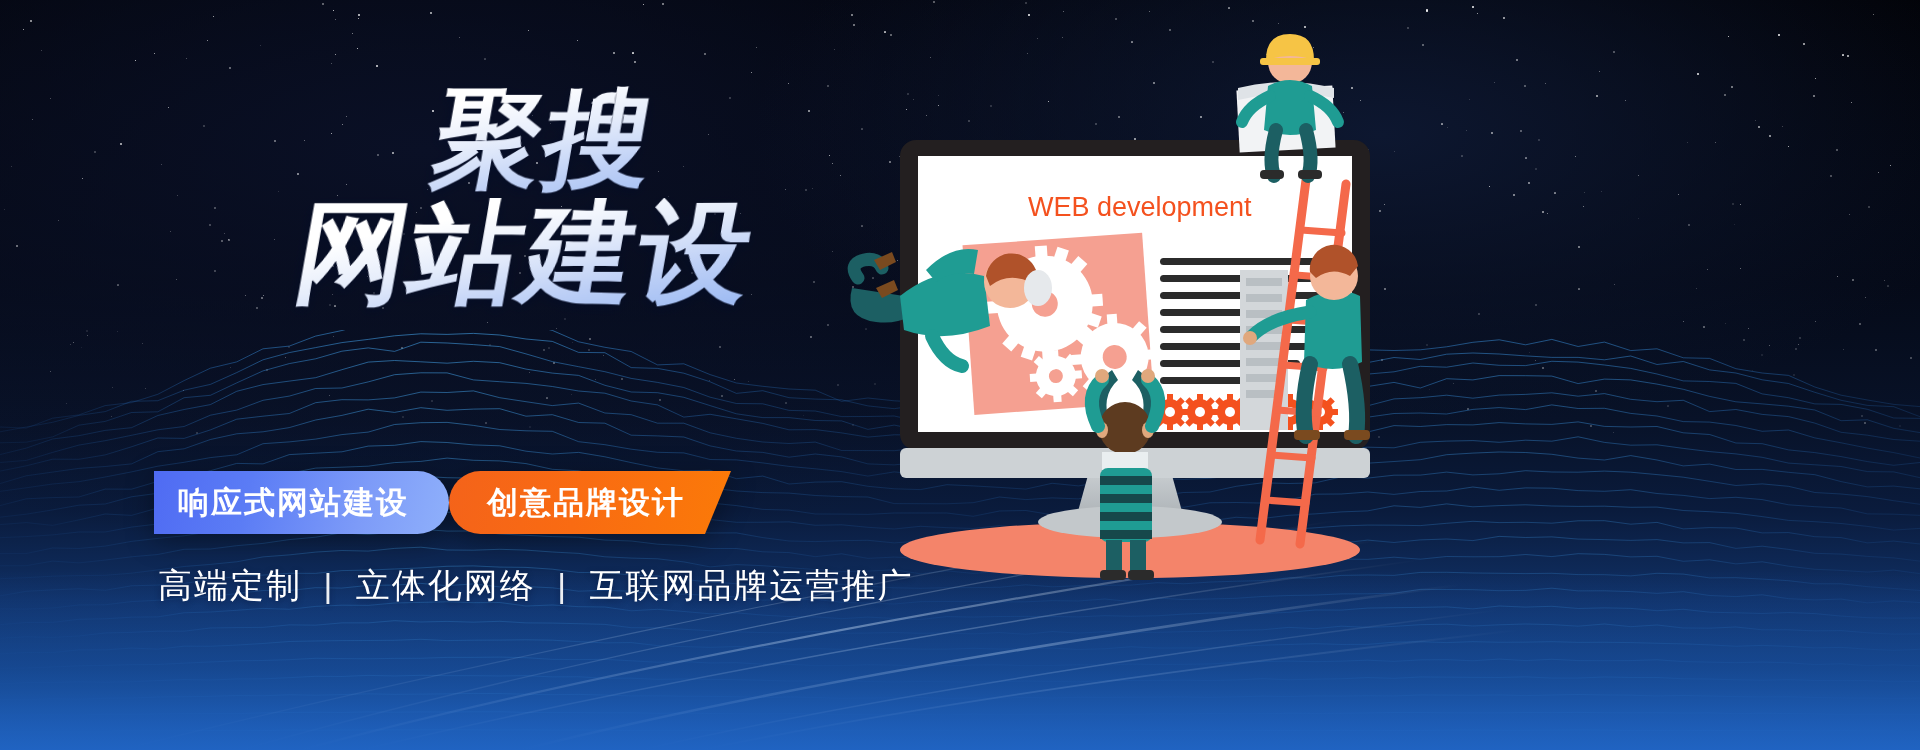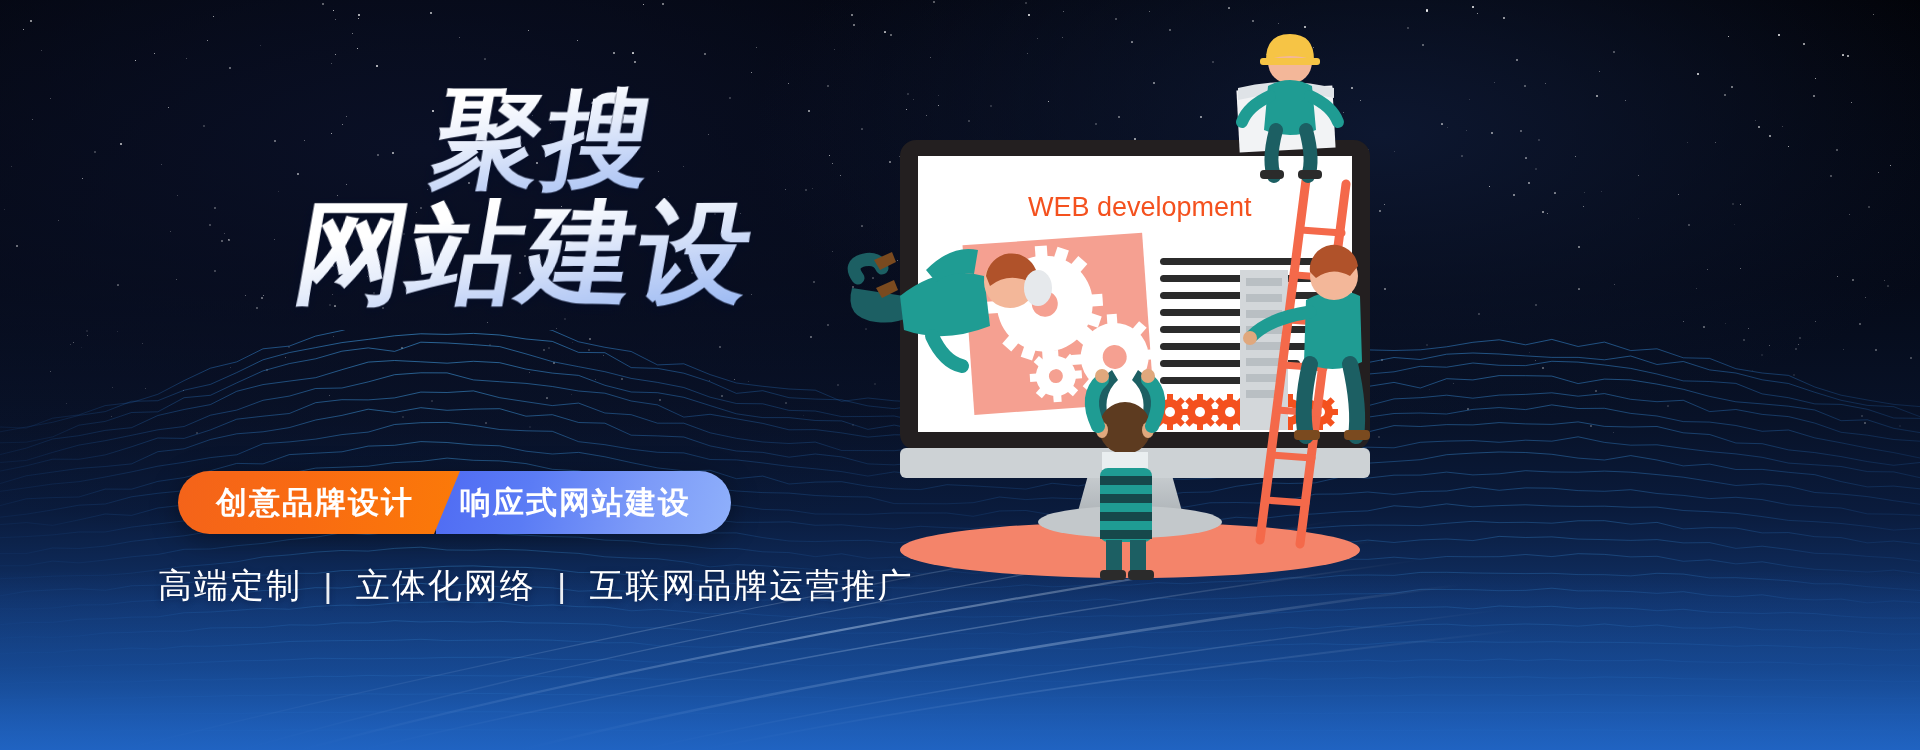--- a/index.html
+++ b/index.html
@@ -635,25 +635,25 @@
   </div>
 
   <div class="glowbot"></div>
 
   <div class="headline">
     <div class="h-line h1">聚搜</div>
     <div class="h-line h2">网站建设</div>
   </div>
 
   <div class="pills">
+    <div class="pill pill-right">
+      <span>响应式网站建设</span>
+    </div>
     <div class="pill pill-left">
       <span>创意品牌设计</span>
-    </div>
-    <div class="pill pill-right">
-      <span>响应式网站建设</span>
     </div>
   </div>
 
   <div class="tagline">
     <span>高端定制</span>
     <span class="sep">|</span>
     <span>立体化网络</span>
     <span class="sep">|</span>
     <span>互联网品牌运营推广</span>
   </div>

